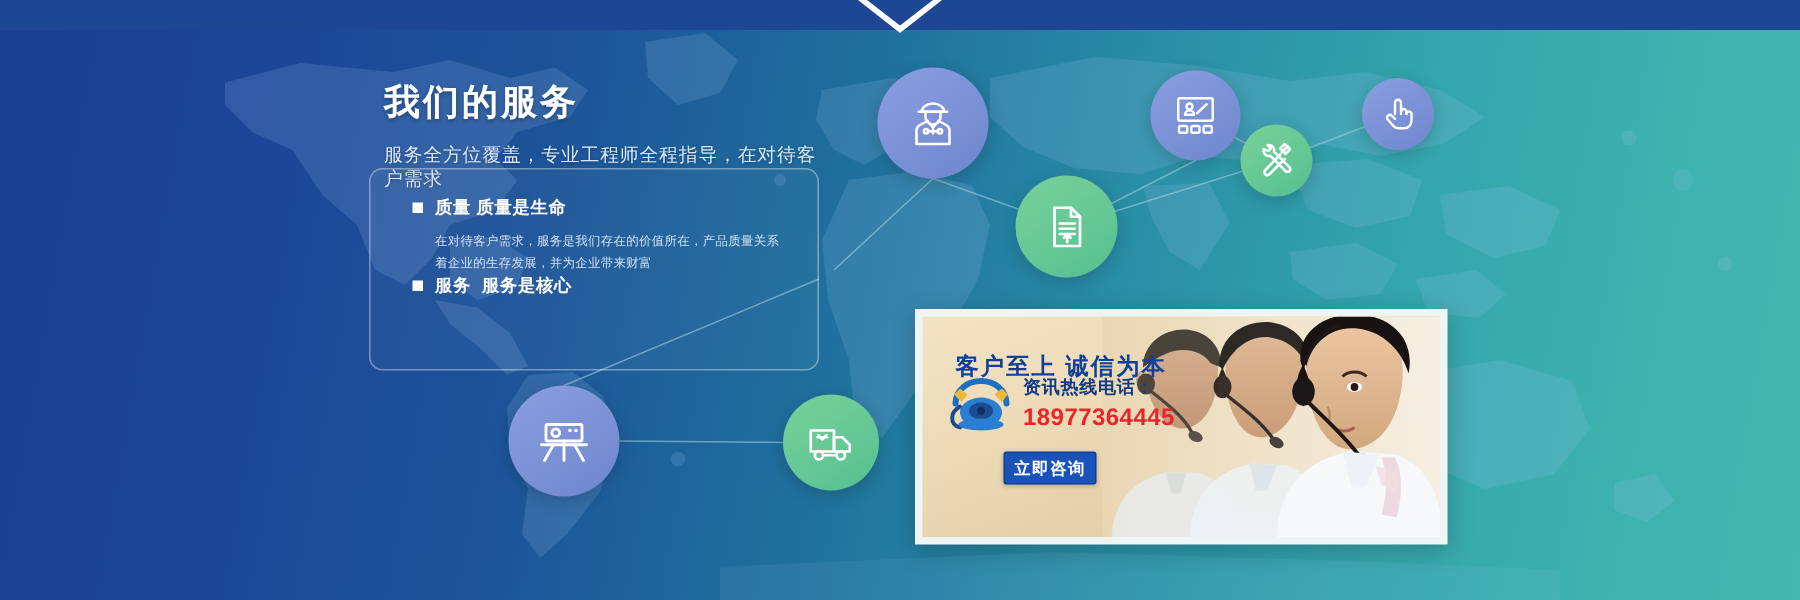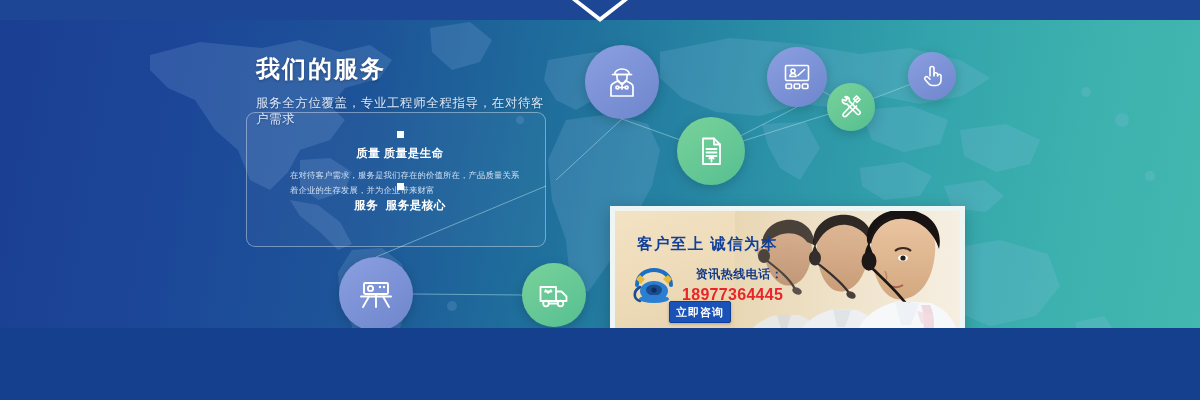--- a/index.html
+++ b/index.html
@@ -4,21 +4,21 @@
 <style>
   * { margin:0; padding:0; box-sizing:border-box; }
   html,body { width:1200px; height:400px; overflow:hidden; }
   body {
     font-family:"Liberation Sans","DejaVu Sans",sans-serif;
     background:#14408e;
   }
 
   .stage {
     position:relative;
-    width:1200px; height:328px;
+    width:1200px; height:400px;
     overflow:hidden;
     background:linear-gradient(100deg,
        #1b3f92 0%,
        #1c4598 14%,
        #1d5398 30%,
        #1f6f9c 46%,
        #2a8fa6 62%,
        #34a5ac 76%,
        #3cb1ae 88%,
        #43b8b0 100%);
@@ -68,21 +68,21 @@
     border-radius:9px;
     background:rgba(255,255,255,.035);
     z-index:4;
   }
   .svc-item { position:absolute; left:28px; width:250px; }
   .svc-item.a { top:18px; }
   .svc-item.b { top:70px;font-family:Liberation Mono, monospace; }
   .svc-head {
     display:flex; align-items:center; gap:8px;
     font-size:11.5px; font-weight:bold; color:#ffffff;
-    letter-spacing:.5px; white-space:nowrap;flex-direction:column;
+    letter-spacing:.5px; white-space:nowrap;
   }
   .sq {
     width:7px; height:7px; background:#ffffff; flex:0 0 auto;
     display:inline-block;
   }
   .svc-body {
     margin-top:7px; margin-left:15px;
     font-size:8.3px; color:#cfe0f4; line-height:1.78;
     letter-spacing:.2px;
   }
@@ -122,22 +122,22 @@
     position:absolute; right:0; top:0; width:225px; height:100%;
   }
   .b-slogan {
     position:absolute; left:22px; top:23px;
     font-size:15.5px; font-weight:bold; color:#11409a;
     letter-spacing:1.4px; white-space:nowrap;
     z-index:3;
     text-align:right;
   }
   .b-phone-row {
-    position:absolute; left:16px; top:54px; z-index:3;
-    display:flex; align-items:flex-start; gap:5px;text-align:right;
+    position:absolute; left:16px; top:38px; z-index:3;
+    display:flex; align-items:flex-start; gap:5px;
   }
   .b-hotline {
     font-size:12px; font-weight:bold; color:#123a86;
     letter-spacing:.5px; white-space:nowrap; line-height:1.25;
     margin-top:2px;
   }
   .b-number {
     font-size:16px; font-weight:bold; color:#e8262a;
     letter-spacing:.3px; white-space:nowrap; line-height:1.25;
     margin-top:3px;

